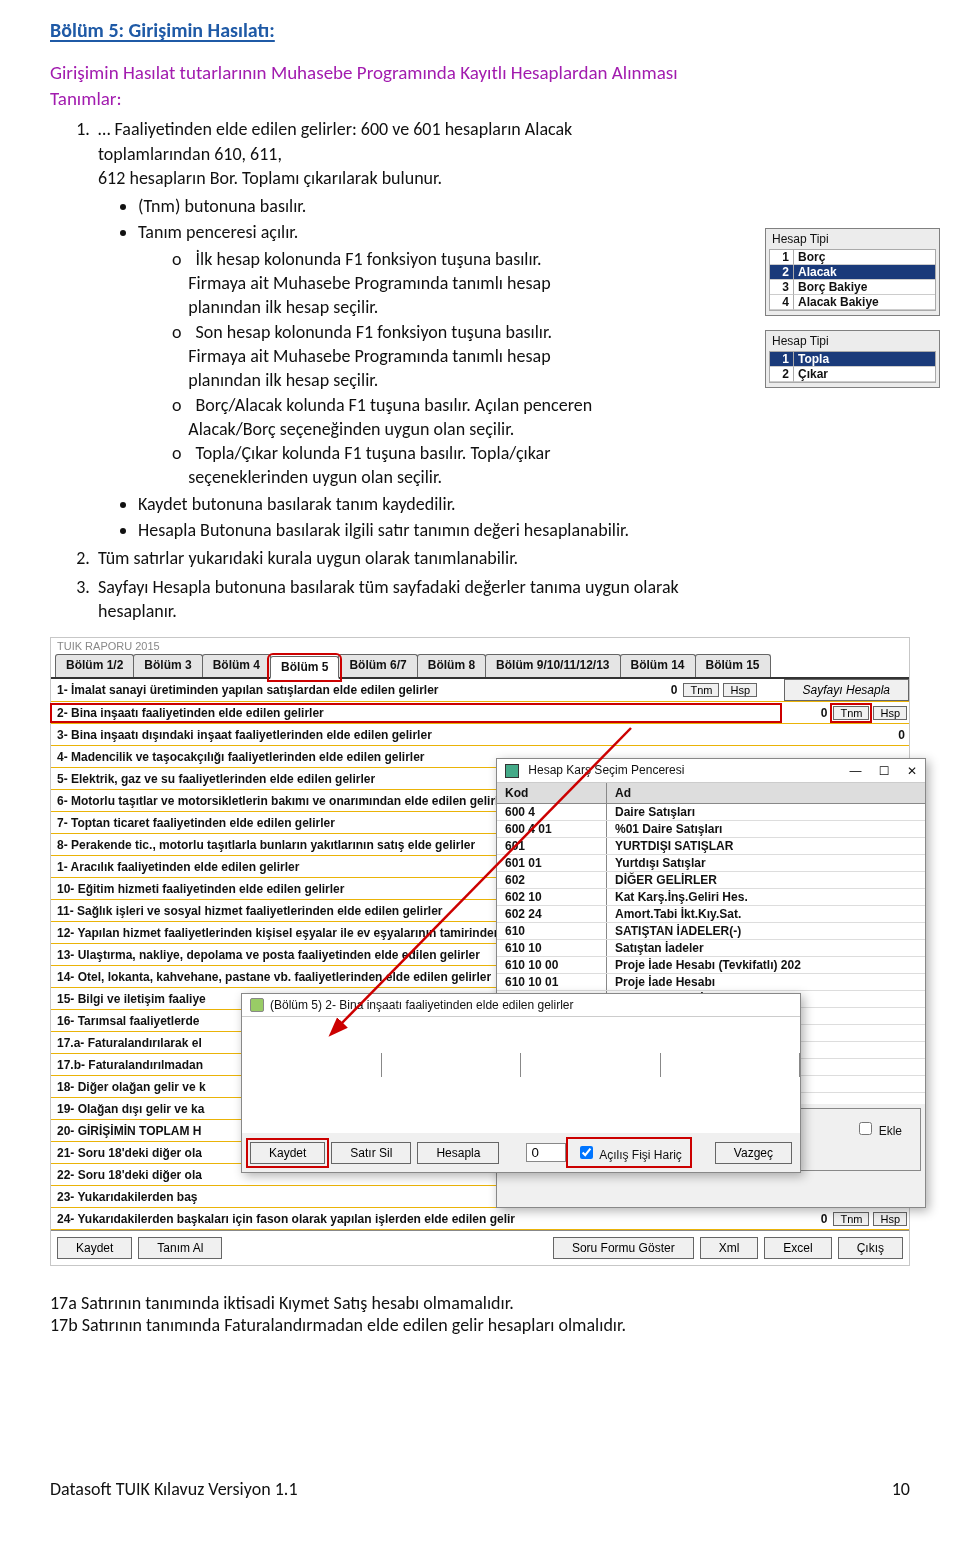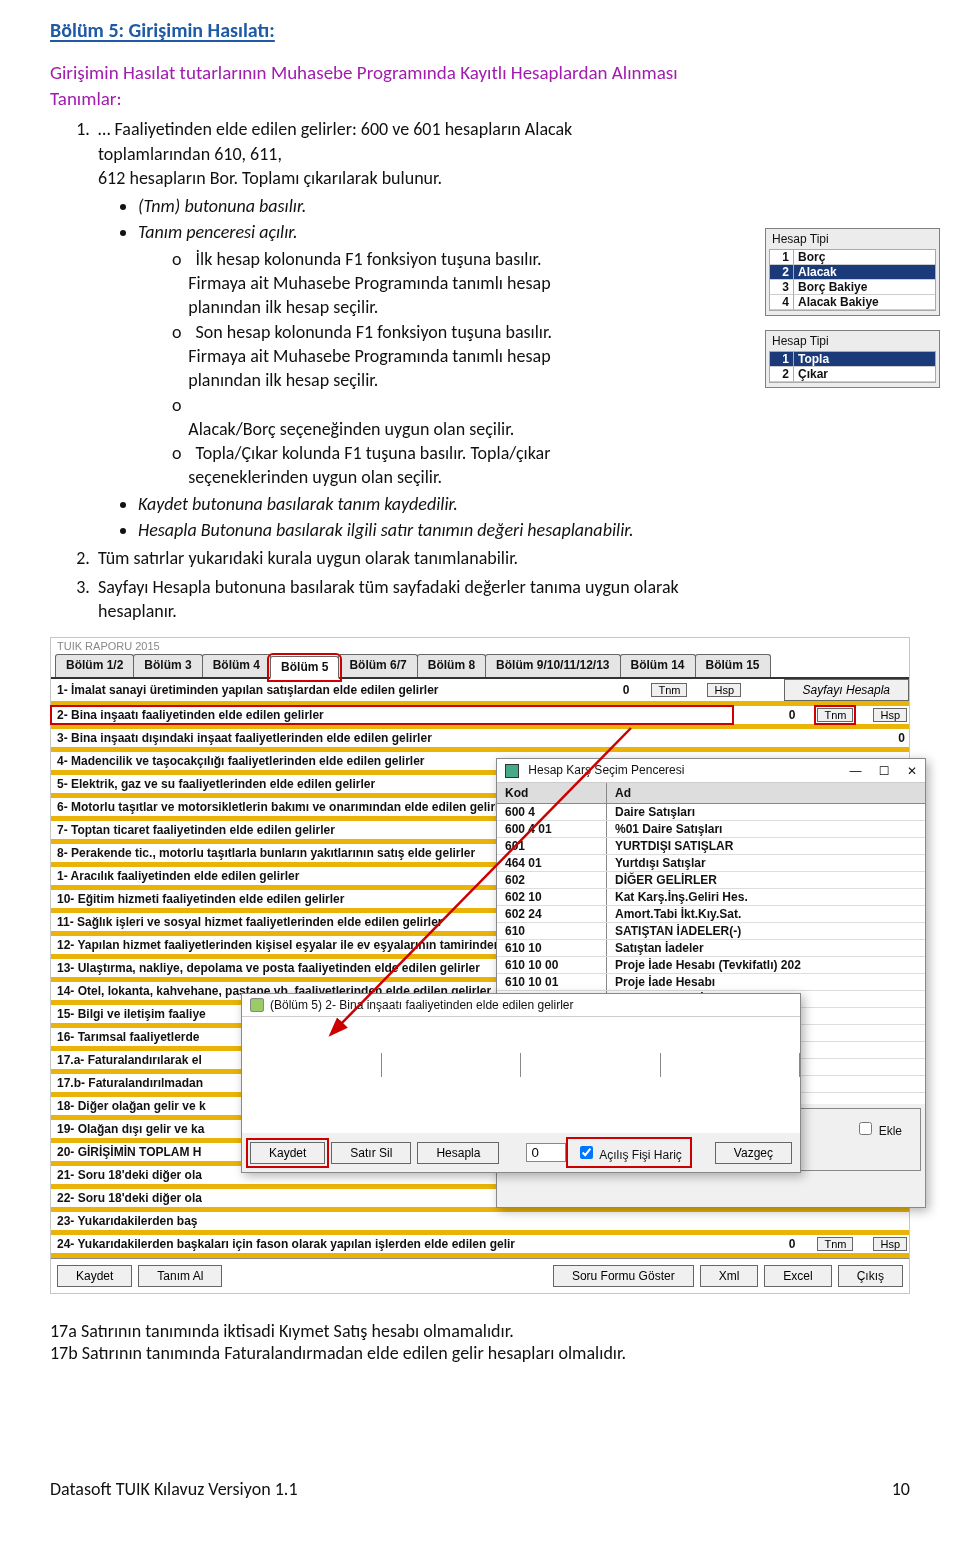--- a/index.html
+++ b/index.html
@@ -24,21 +24,21 @@
   .intro-lines {
     color: #a21caf;
     font-size: 19px;
     line-height: 1.35;
     margin-bottom: 6px;
   }
   .body-text { font-size: 18px; line-height: 1.35; color:#111;}
   ol.level1 { list-style-type: decimal; padding-left: 44px; margin:0;}
   ol.level1 > li { margin-bottom: 4px; padding-left: 4px;}
   ul.bullets { list-style: disc; padding-left: 40px; margin:4px 0;}
-  ul.bullets > li { margin-bottom: 2px; font-style: italic; }
+  ul.bullets > li { margin-bottom: 2px; }
   ul.circ { list-style: none; padding-left: 34px; margin:2px 0;}
   ul.circ > li::before { content:"o"; margin-right:10px;}
   .text-with-imgs { position: relative; }
   .side-tables { position:absolute; right:-30px; top:168px; width:175px; }
   .ht-box {
     border:1px solid #808080;
     background:#ececec;
     font-family: Arial, sans-serif;
     font-size:12px;
     margin-bottom:14px;
@@ -64,25 +64,24 @@
     font-weight:700;
     font-size:12px;
   }
   .tab.active { background:#fff; border-bottom:2px solid #fff; position:relative; top:2px;}
   .tab.active.circled { outline:2px solid #c00; outline-offset:1px;}
   .grid-head { font-weight:700; padding:4px 6px; border-bottom:2px solid #333; background:#fff;}
   .rows { }
   .row {
     display:flex;
     align-items:center;
-    border-bottom:5px solid #eab308;
+    border-bottom:1px solid #eab308;
     min-height:22px;
     font-weight:700;
     font-size:12px;
-    gap:16px;
   }
   .row .label { flex:1; padding:2px 6px; }
   .row .val { width:50px; text-align:right; padding:2px 4px;}
   .row .btn, .btnsmall {
     border:1px solid #666;
     background:#f0f0f0;
     padding:0 6px;
     margin:1px 2px;
     font-size:11px;
     font-family:inherit;
@@ -185,21 +184,21 @@
             <span>İlk hesap kolonunda F1 fonksiyon tuşuna basılır.</span><br>
             &nbsp;&nbsp;&nbsp;&nbsp;<span>Firmaya ait Muhasebe Programında tanımlı hesap</span><br>
             &nbsp;&nbsp;&nbsp;&nbsp;<span>planından ilk hesap seçilir.</span>
           </li>
           <li>
             <span>Son hesap kolonunda F1 fonksiyon tuşuna basılır.</span><br>
             &nbsp;&nbsp;&nbsp;&nbsp;<span>Firmaya ait Muhasebe Programında tanımlı hesap</span><br>
             &nbsp;&nbsp;&nbsp;&nbsp;<span>planından ilk hesap seçilir.</span>
           </li>
           <li>
-            <br>
+            <span>Borç/Alacak kolunda F1 tuşuna basılır. Açılan penceren</span><br>
             &nbsp;&nbsp;&nbsp;&nbsp;<span>Alacak/Borç seçeneğinden uygun olan seçilir.</span>
           </li>
           <li>
             <span>Topla/Çıkar kolunda F1 tuşuna basılır. Topla/çıkar</span><br>
             &nbsp;&nbsp;&nbsp;&nbsp;<span>seçeneklerinden uygun olan seçilir.</span>
           </li>
         </ul>
         <li>Kaydet butonuna basılarak tanım kaydedilir.</li>
         <li>Hesapla Butonuna basılarak ilgili satır tanımın değeri hesaplanabilir.</li>
       </ul>
@@ -407,21 +406,21 @@
         </div>
         <div class="prow">
           <div class="pcol-kod">600 4 01</div>
           <div class="pcol-ad">%01 Daire Satışları</div>
         </div>
         <div class="prow">
           <div class="pcol-kod">601</div>
           <div class="pcol-ad">YURTDIŞI SATIŞLAR</div>
         </div>
         <div class="prow">
-          <div class="pcol-kod">464 01</div>
+          <div class="pcol-kod">601 01</div>
           <div class="pcol-ad">Yurtdışı Satışlar</div>
         </div>
         <div class="prow">
           <div class="pcol-kod">602</div>
           <div class="pcol-ad">DİĞER GELİRLER</div>
         </div>
         <div class="prow">
           <div class="pcol-kod">602 10</div>
           <div class="pcol-ad">Kat Karş.İnş.Geliri Hes.</div>
         </div>

